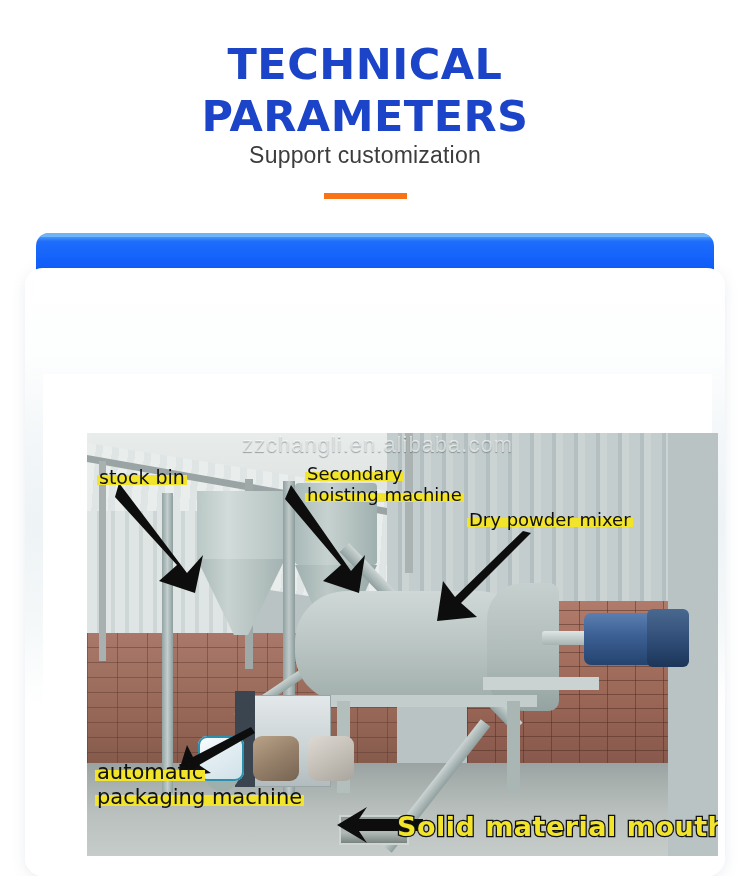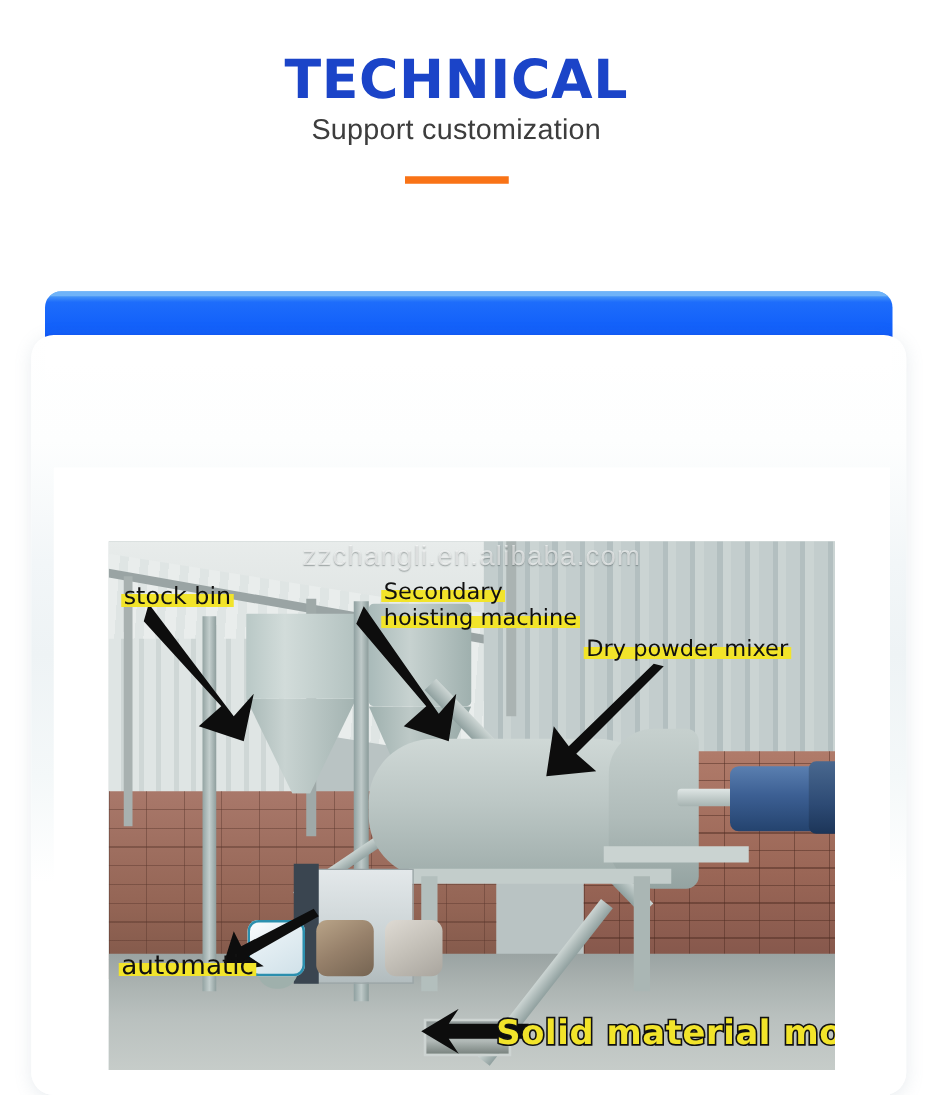--- a/index.html
+++ b/index.html
@@ -77,21 +77,21 @@
     background:linear-gradient(180deg,#ffffff 0%,#ffffff 45%,rgba(255,255,255,0) 100%);
     border-radius:14px 14px 0 0;
   }
   .card-inner {
     position:absolute; left:18px; top:106px; width:669px; height:502px;
     background:#ffffff;
   }
 
   
   .photo {
-    position:absolute; left:87px; top:433px; width:581px; height:423px;
+    position:absolute; left:87px; top:433px; width:631px; height:423px;
     overflow:hidden;
     background:#b9c3c3;
   }
   .ph { position:absolute; }
 
   
   .sky-roof {
     left:0; top:0; width:581px; height:150px;
     background:linear-gradient(180deg,#e8eceb 0%,#dfe4e3 40%,#cdd4d3 100%);
   }
@@ -270,20 +270,21 @@
   .arrow svg { display:block; overflow:visible; }
 </style>
 </head>
 <body>
 
 <div class="page">
 
   <div class="header">
     <div class="title">
       <span>TECHNICAL</span>
+      <span class="line2">PARAMETERS</span>
     </div>
     <div class="subtitle">Support customization</div>
     <div class="rule"></div>
   </div>
 
   <div class="banner-wrap">
     <div class="banner-outer"></div>
     <div class="banner-inner"></div>
     <div class="fold-l"></div>
     <div class="fold-r"></div>
@@ -377,18 +378,19 @@
       <span>Dry powder mixer</span>
     </div>
 
     <div class="lbl lbl-sec">
       <span>Secondary</span><br>
       <span>hoisting machine</span>
     </div>
 
     <div class="lbl lbl-pack">
       <span>automatic</span><br>
+      <span>packaging machine</span>
     </div>
 
     <div class="lbl-solid">Solid material mouth</div>
 
   </div>
 </div>
 
 </body></html>

